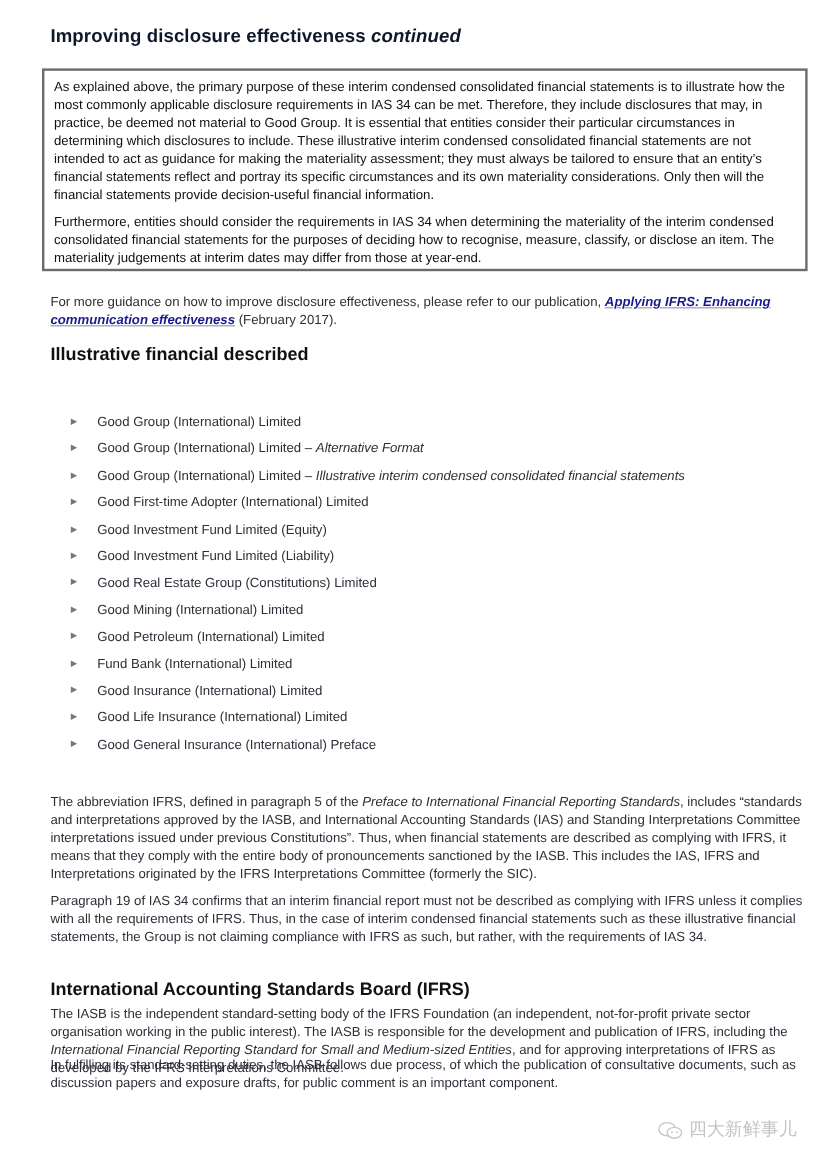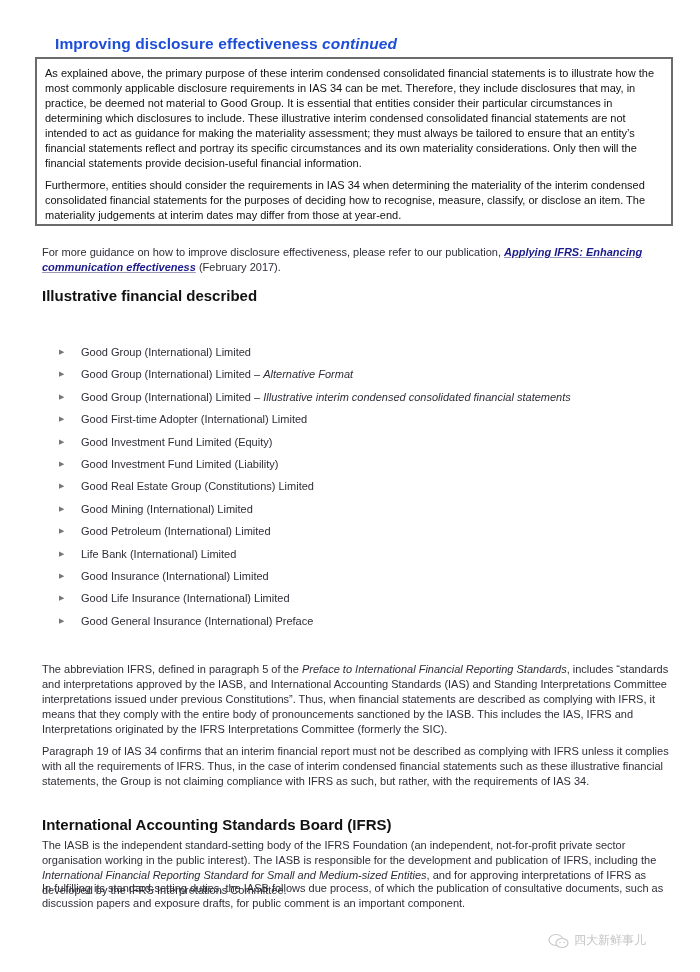--- a/index.html
+++ b/index.html
@@ -2,42 +2,42 @@
 <html><head>
 <meta charset="utf-8">
 <style>
   html, body { margin: 0; padding: 0; background: #ffffff; }
   body {
     width: 700px; height: 972px; overflow: hidden; position: relative;
     font-family: "Liberation Sans", sans-serif; color: #2e2e38;
   }
   .page { position: absolute; left: 0; top: 0; width: 700px; height: 972px; }
   h1.top-title {
-    position: absolute; left: 42px; top: 22px; margin: 13px;
-    font-size: 15.5px; font-weight: bold; color: #1d4ed8; letter-spacing: 0.1px;
+    position: absolute; left: 42px; top: 22px; margin: 0;
+    font-size: 15.5px; font-weight: bold; color: #0f172a; letter-spacing: 0.1px;
   }
   h1.top-title em { font-style: italic; }
   .box {
     position: absolute; left: 35px; top: 57px; width: 618px; height: 152px;
     border: 2px solid #6b6b6b; padding: 7px 8px 6px 8px;
     font-size: 11px; line-height: 15px; color: #111;
   }
   .box p { margin: 0 0 7px 0; }
   .para { position: absolute; left: 42px; width: 630px; font-size: 11px; line-height: 15px; margin: 0; color: #2e2e38; }
   .para em { font-style: italic; }
   a.link { color: #1a1a8c; font-style: italic; font-weight: bold; text-decoration: underline; text-decoration-color: #9a9ab8; }
   h2.section {
     position: absolute; left: 42px; margin: 0; font-size: 15px; font-weight: bold; color: #111;
   }
   ul.list { position: absolute; left: 42px; top: 328px; margin: 16px; padding: 0; list-style: none; width: 620px; }
   ul.list li { height: 22.4px; font-size: 11px; line-height: 16px; display: flex; align-items: flex-start; }
   .bullet { width: 22px; flex: 0 0 22px; color: #777; font-size: 7px; line-height: 16px; padding-left: 1px; }
   .item-text em { font-style: italic; }
   .watermark {
-    position: absolute; left: 548px; top: 932px; font-size: 12px; color: #c4c4c4;
+    position: absolute; left: 548px; top: 932px; font-size: 15px; color: #c4c4c4;
     display: flex; align-items: center; gap: 4px; font-family: "DejaVu Sans", sans-serif;
   }
   .wm-icon { width: 22px; height: 16px; }
 </style>
 </head>
 <body>
 
 <div class="page">
 
   <h1 class="top-title">
@@ -88,21 +88,21 @@
     <li>
         <span class="bullet">▶</span>
         <span class="item-text"><span>Good Mining (International) Limited</span><em></em></span>
       </li>
     <li>
         <span class="bullet">▶</span>
         <span class="item-text"><span>Good Petroleum (International) Limited</span><em></em></span>
       </li>
     <li>
         <span class="bullet">▶</span>
-        <span class="item-text"><span>Life Bank (International) Limited</span><em></em></span>
+        <span class="item-text"><span>Fund Bank (International) Limited</span><em></em></span>
       </li>
     <li>
         <span class="bullet">▶</span>
         <span class="item-text"><span>Good Insurance (International) Limited</span><em></em></span>
       </li>
     <li>
         <span class="bullet">▶</span>
         <span class="item-text"><span>Good Life Insurance (International) Limited</span><em></em></span>
       </li>
     <li>

